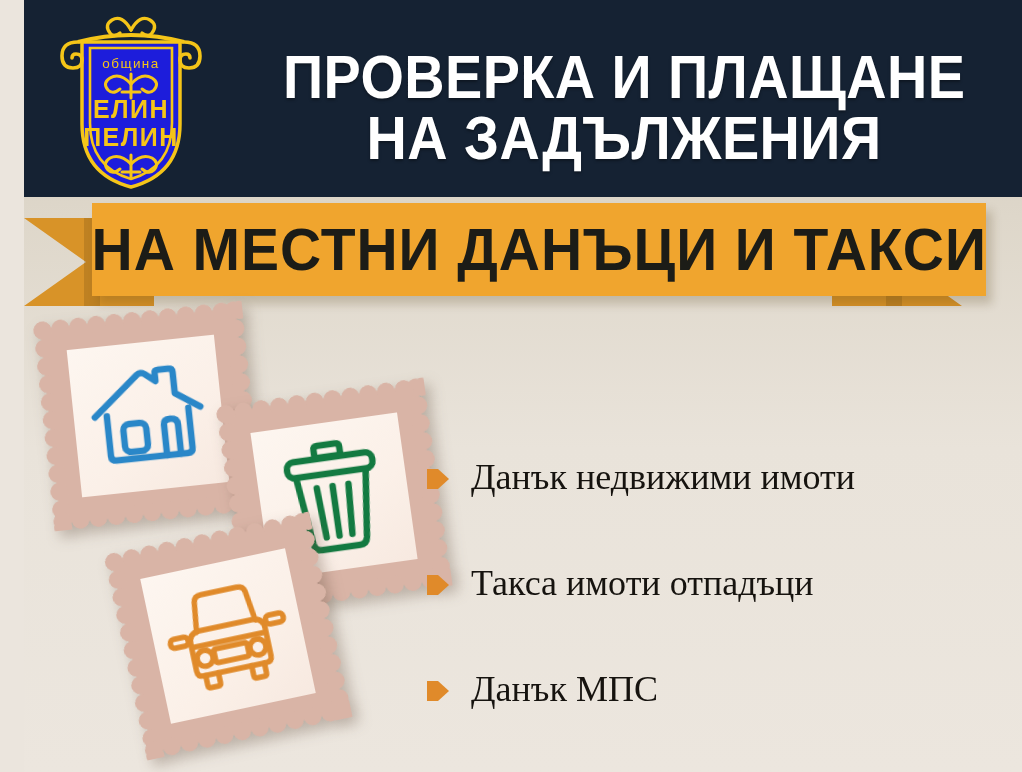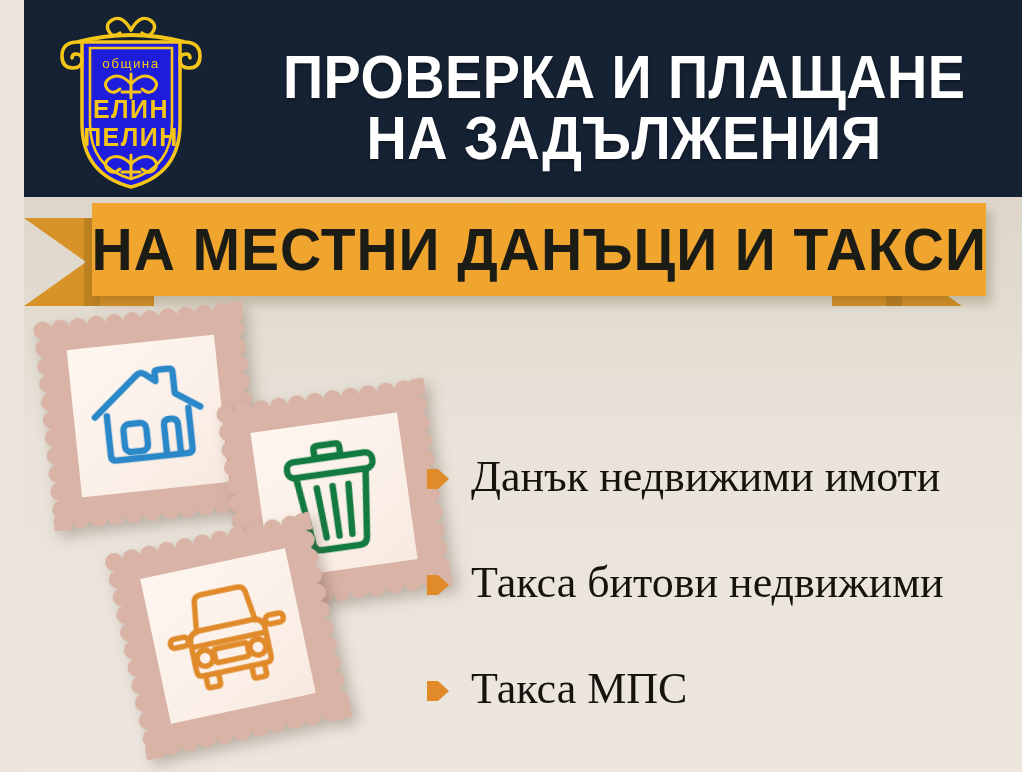--- a/index.html
+++ b/index.html
@@ -169,21 +169,21 @@
   }
   .bullet {
     width: 22px;
     height: 24px;
     flex: 0 0 auto;
     margin-right: 22px;
     margin-top: 4px;
   }
   .tax-label {
     font-family: "Liberation Serif", "DejaVu Serif", serif;
-    font-size: 44px;
+    font-size: 36px;
     color: #16130f;
     white-space: nowrap;
     line-height: 1;
   }
 </style>
 </head>
 <body>
 
 <div class="poster">
 
@@ -301,25 +301,25 @@
       <svg class="bullet" viewBox="0 0 22 24" aria-hidden="true">
         <path d="M0 2 L11 2 L22 12 L11 22 L0 22 Z" fill="#e08a2a"></path>
       </svg>
       <span class="tax-label">Данък недвижими имоти</span>
     </div>
 
     <div class="tax-item">
       <svg class="bullet" viewBox="0 0 22 24" aria-hidden="true">
         <path d="M0 2 L11 2 L22 12 L11 22 L0 22 Z" fill="#e08a2a"></path>
       </svg>
-      <span class="tax-label">Такса битови недвижими</span>
+      <span class="tax-label">Такса имоти отпадъци</span>
     </div>
 
     <div class="tax-item">
       <svg class="bullet" viewBox="0 0 22 24" aria-hidden="true">
         <path d="M0 2 L11 2 L22 12 L11 22 L0 22 Z" fill="#e08a2a"></path>
       </svg>
-      <span class="tax-label">Такса МПС</span>
+      <span class="tax-label">Данък МПС</span>
     </div>
 
   </div>
 
 </div>
 
 </body></html>

